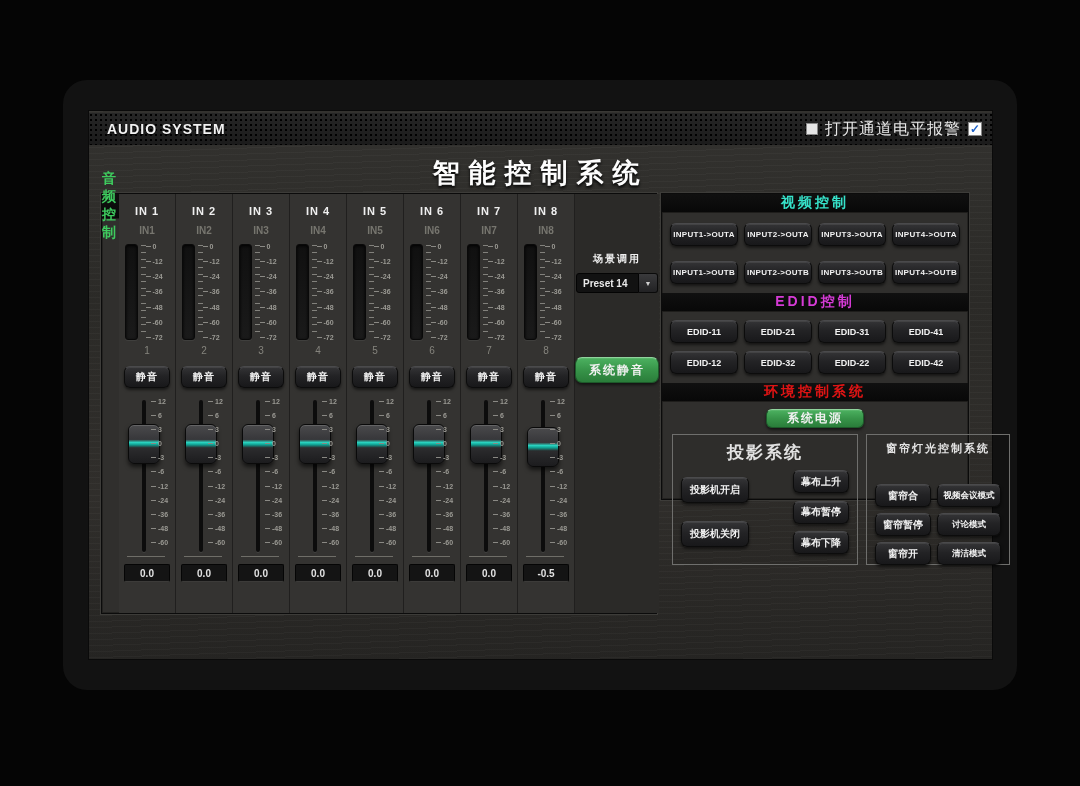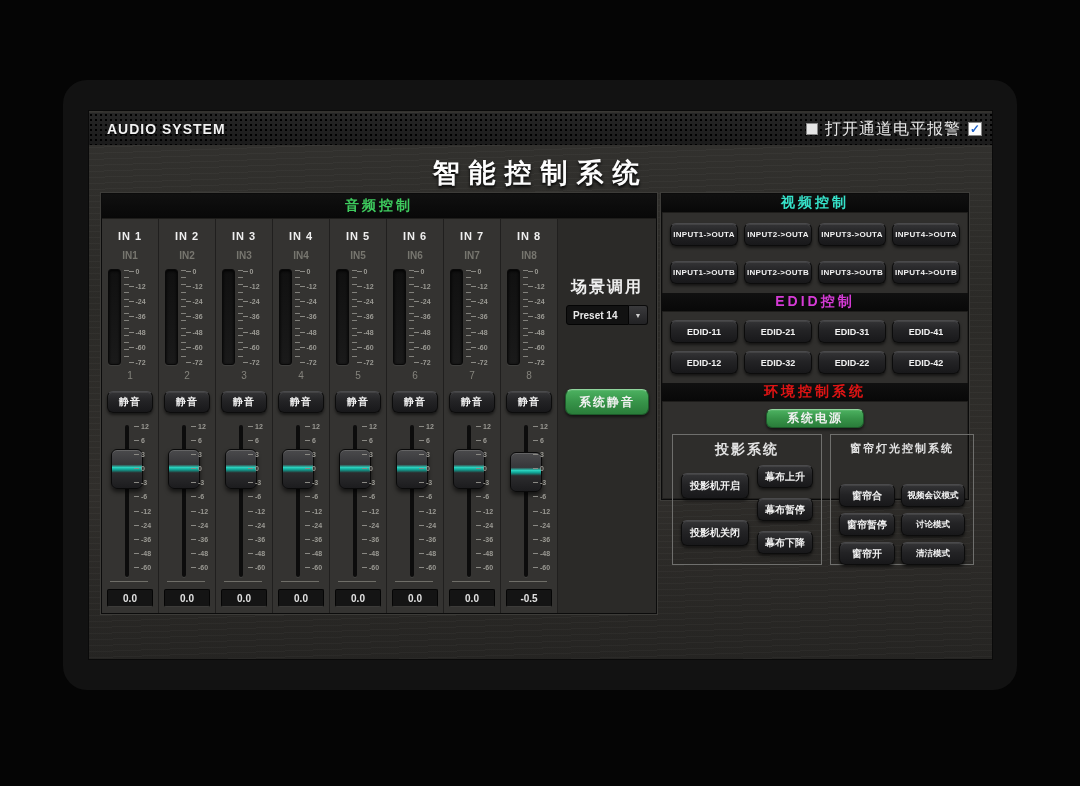--- a/index.html
+++ b/index.html
@@ -45,21 +45,21 @@
   
   .btn { display:flex; align-items:center; justify-content:center;
          background:linear-gradient(180deg,#343436 0%,#232325 45%,#18181a 100%);
          border:1px solid #0c0c0c; border-top-color:#4a4a4c; border-radius:6px;
          color:#f1f1f1; font-weight:bold; cursor:pointer;
          box-shadow:0 2px 3px rgba(0,0,0,0.55), inset 0 1px 0 rgba(255,255,255,0.08); }
   .btn-green { background:linear-gradient(180deg,#4cb160 0%,#379449 50%,#2a7d3a 100%);
                border:1px solid #1d5a2a; border-top-color:#8fd49c; }
 
   
-  .audio-panel { left:12px; top:82px; width:556px; height:421px; display:flex; flex-direction:column; }
+  .audio-panel { left:12px; top:82px; width:556px; height:421px; display:flex; flex-direction:row; }
   .audio-body { flex:1; display:flex; }
   .strip { flex:0 0 57px; border-right:1px solid #201f1e; background:#343331;
            display:flex; flex-direction:column; align-items:center; padding-top:11px; }
   .ch-name { color:#efefef; font-size:11px; font-weight:bold; letter-spacing:1px; height:15px; }
   .ch-sub  { color:#77766f; font-size:10px; font-weight:bold; height:13px; margin-top:5px; }
   .meter-row { height:102px; margin-top:3px; display:flex; align-items:center; }
   .meter-bar { width:13px; height:96px; background:linear-gradient(180deg,#101010,#1a1a1a);
                border:1px solid #090909; border-radius:3px;
                box-shadow:inset 0 1px 3px #000, 0 1px 0 rgba(255,255,255,0.06); }
   .ticks { width:5px; height:94px; margin-left:3px;
@@ -78,45 +78,45 @@
                   box-shadow:0 3px 4px rgba(0,0,0,0.6), inset 0 1px 0 rgba(255,255,255,0.15); }
   .fader-scale { position:absolute; right:2px; top:2px; height:148px; width:22px;
                  display:flex; flex-direction:column; justify-content:space-between; }
   .fader-bottomline { position:absolute; left:8px; bottom:2px; width:38px; height:1px; background:#6f6e68; }
   .val-box { width:46px; height:18px; margin-top:5px; background:#141414; border:1px solid #050505;
              border-bottom-color:#3c3b39; border-radius:2px; color:#e2e2e2; font-size:10px;
              font-weight:bold; display:flex; align-items:center; justify-content:center; }
 
   
   .mid-col { flex:1; background:#2b2a28; display:flex; flex-direction:column; align-items:center; }
-  .scene-label { color:#efefef; font-size:16px; font-weight:bold; letter-spacing:2px; margin-top:58px; }
+  .scene-label { color:#efefef; font-size:10px; font-weight:bold; letter-spacing:2px; margin-top:58px; }
   .preset-select { margin-top:7px; width:82px; height:20px; display:flex; cursor:pointer; }
   .preset-value { flex:1; background:#121212; border:1px solid #040404; border-radius:3px 0 0 3px;
                   color:#e9e9e9; font-size:10px; font-weight:bold; display:flex; align-items:center; padding-left:6px; }
   .preset-arrow { width:19px; background:linear-gradient(180deg,#3a3a3c,#222224);
                   border:1px solid #0a0a0a; border-left:none; border-radius:0 3px 3px 0;
                   color:#cfcfcf; font-size:7px; display:flex; align-items:center; justify-content:center; }
   .sysmute-btn { width:84px; height:26px; font-size:12px; letter-spacing:2px; margin-top:64px; border-radius:7px; }
 
   
   .right-panel { left:572px; top:82px; width:308px; height:307px; display:flex; flex-direction:column; }
   .grid4 { display:grid; grid-template-columns:repeat(4,1fr); column-gap:6px; row-gap:15px;
            margin:10px 8px 9px; }
   .route-btn { height:23px; font-size:8px; letter-spacing:0.3px; }
   .edid-grid { row-gap:8px; margin:8px 8px 9px; }
   .edid-btn { height:23px; font-size:9px; }
   .power-btn { width:98px; height:22px; font-size:12px; letter-spacing:2px; margin:7px auto 0; border-radius:6px; }
   .groups { display:flex; gap:8px; margin:6px 10px 0; height:131px; }
   .group-box { border:1px solid #6f6f6d; background:rgba(0,0,0,0.04); position:relative; padding-top:6px; }
-  .group-title { text-align:center; color:#e2e2e2; font-size:14px; font-weight:bold; letter-spacing:2px; }
+  .group-title { text-align:center; color:#e2e2e2; font-size:17px; font-weight:bold; letter-spacing:2px; }
   .proj-box { flex:1.15; display:flex; flex-direction:column; }
   .curt-box { flex:1; display:flex; flex-direction:column;gap:22px; }
   .proj-cols { flex:1; display:flex; padding:4px 8px 8px; gap:8px; }
   .proj-left  { flex:1.1; display:flex; flex-direction:column; justify-content:space-around; align-items:center; }
-  .proj-right { flex:1; display:flex; flex-direction:column; justify-content:space-between; align-items:center; padding:2px 0; }
+  .proj-right { flex:1; display:flex; flex-direction:column; justify-content:space-between; align-items:center; padding:2px 0;margin-left:36px; }
   .proj-btn  { width:68px; height:26px; font-size:10px; }
   .small-btn { width:56px; height:23px; font-size:10px; }
   .curt-grid { flex:1; display:grid; grid-template-columns:1fr 1fr; padding:6px 8px 8px; gap:6px;
                justify-items:center; align-items:center; }
   .curt-btn { width:56px; height:23px; font-size:10px; }
   .mode-btn { width:64px; height:23px; font-size:8.5px; }
 </style>
 </head>
 <body>
 

